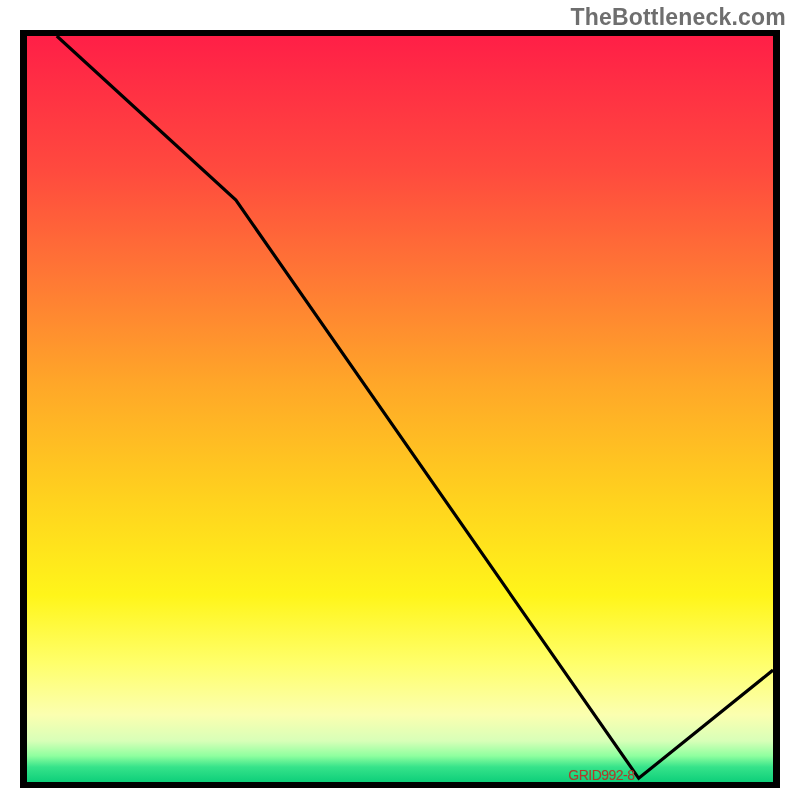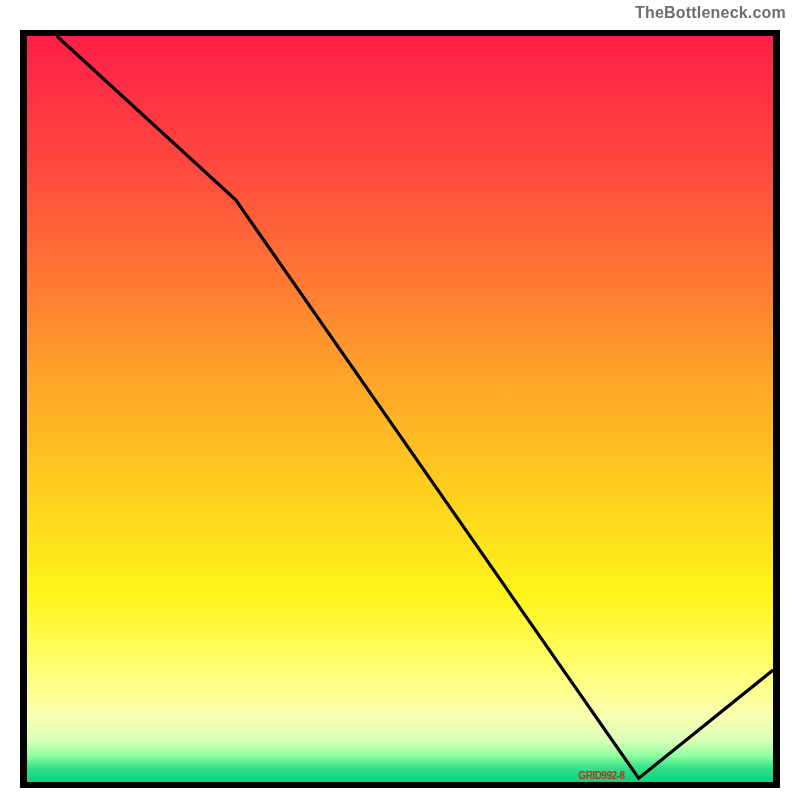--- a/index.html
+++ b/index.html
@@ -13,21 +13,21 @@
   }
   .frame {
     position: relative;
     width: 800px;
     height: 800px;
   }
   .attribution {
     position: absolute;
     top: 4px;
     right: 14px;
-    font-size: 16px;
+    font-size: 23px;
     font-weight: 600;
     color: #6e6e6e;
     letter-spacing: 0.2px;
   }
   .plot-outer {
     position: absolute;
     left: 20px;
     top: 30px;
     width: 760px;
     height: 758px;
@@ -58,22 +58,22 @@
   }
   svg.line {
     position: absolute;
     left: 0; top: 0;
     width: 100%;
     height: 100%;
   }
   .annotation {
     position: absolute;
     color: #b33a2b;
-    font-size: 10px;
-    font-weight: 700;
+    font-size: 14px;
+    font-weight: 400;
     letter-spacing: -0.5px;
     white-space: nowrap;
     transform: translate(-50%, -50%);
     text-shadow: 0 0 1px rgba(0,0,0,0.1);
   }
 </style>
 </head>
 <body>
 
 <div class="frame">

